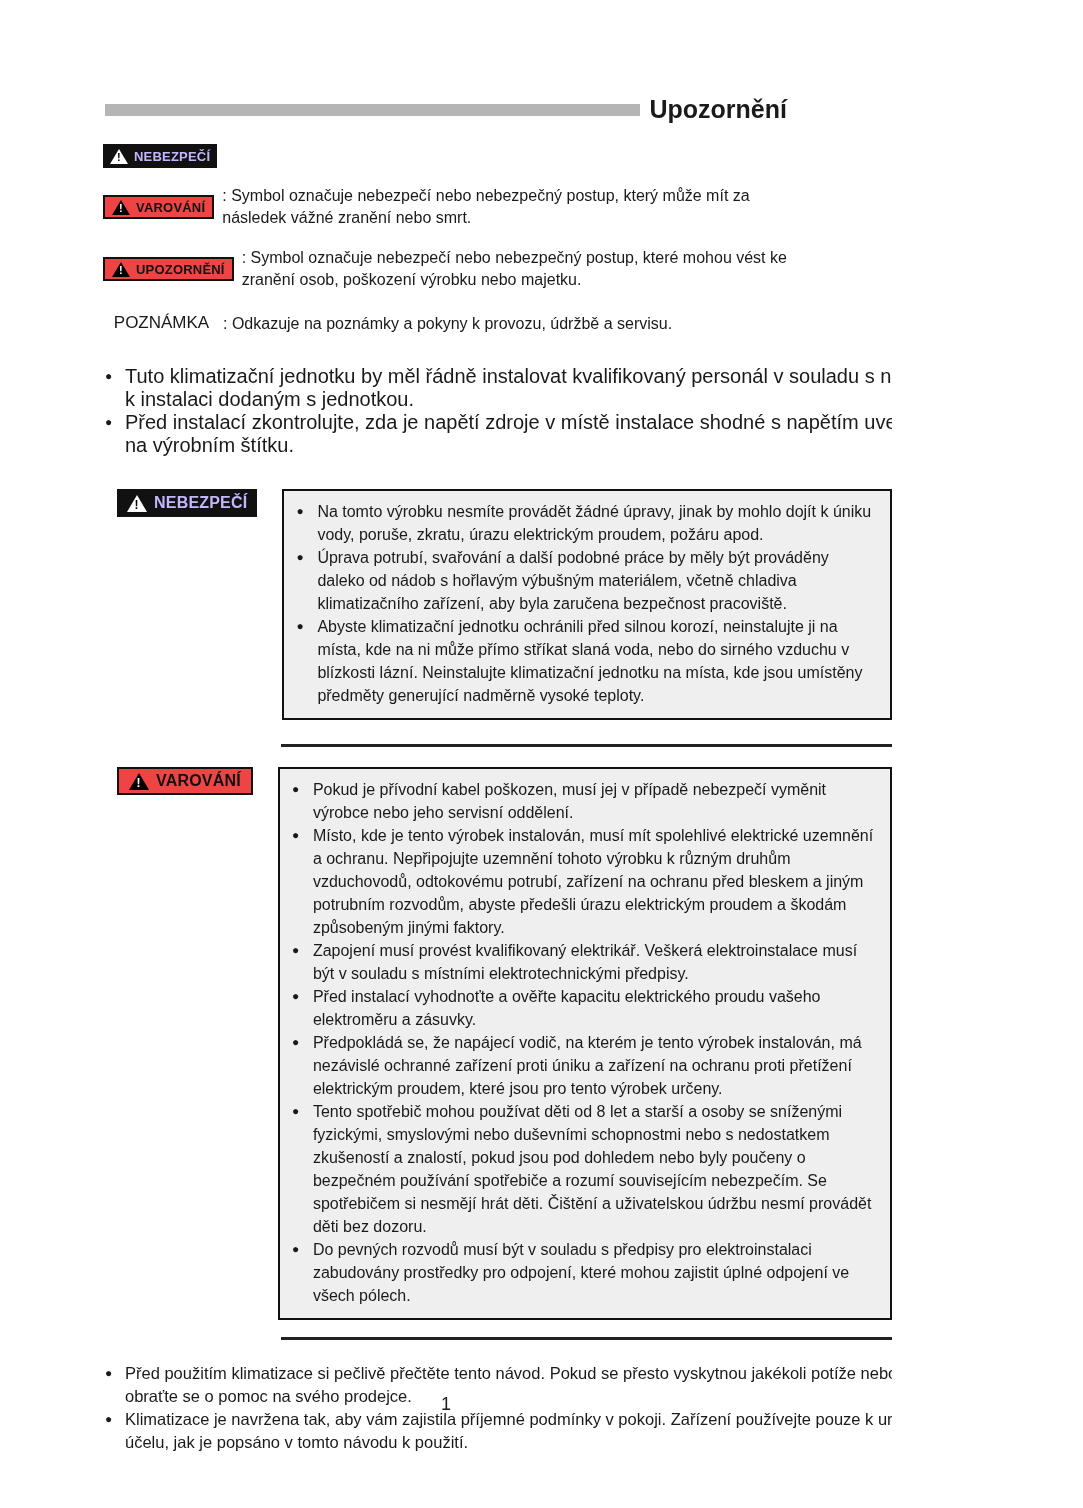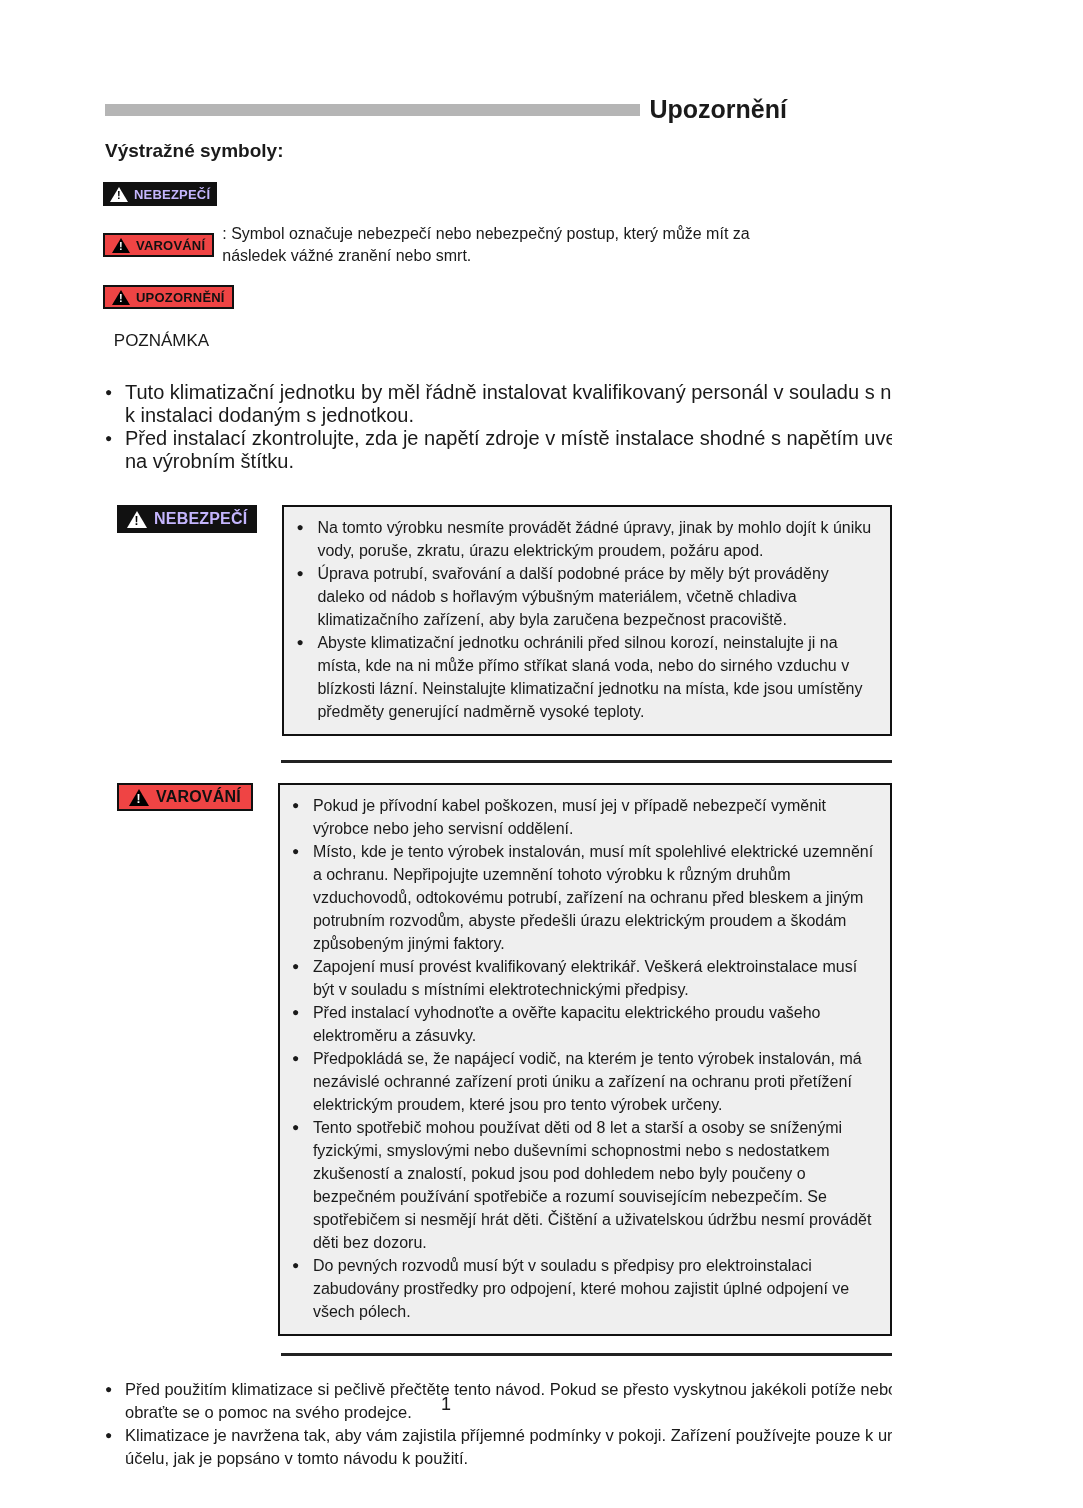--- a/index.html
+++ b/index.html
@@ -88,21 +88,20 @@
 </head>
 <body>
 
 <div class="page">
 
   <div class="header">
     <div class="header-bar"></div>
     <div class="header-title">Upozornění</div>
   </div>
 
-  <div class="symbols-title">Výstražné symboly:</div>
 
   <div class="symbol-row row-nebezpeci">
     <span class="badge badge-solid badge-sm">
       <span class="tri tri-light"></span>
       <span>NEBEZPEČÍ</span>
     </span>
   </div>
 
   <div class="symbol-row row-varovani">
     <span class="badge badge-outline badge-sm">
@@ -110,24 +109,26 @@
       <span>VAROVÁNÍ</span>
     </span>
     <span class="symbol-text">: Symbol označuje nebezpečí nebo nebezpečný postup, který může mít za následek vážné zranění nebo smrt.</span>
   </div>
 
   <div class="symbol-row row-upozorneni">
     <span class="badge badge-outline badge-sm">
       <span class="tri"></span>
       <span>UPOZORNĚNÍ</span>
     </span>
+    <span class="symbol-text">: Symbol označuje nebezpečí nebo nebezpečný postup, které mohou vést ke zranění osob, poškození výrobku nebo majetku.</span>
   </div>
 
   <div class="symbol-row row-poznamka">
     <span class="badge badge-plain">POZNÁMKA</span>
+    <span class="symbol-text">: Odkazuje na poznámky a pokyny k provozu, údržbě a servisu.</span>
   </div>
 
   <div class="intro">
     <div class="bullet">
       <span class="dot">●</span>
       <span class="txt">Tuto klimatizační jednotku by měl řádně instalovat kvalifikovaný personál v souladu s návodem k instalaci dodaným s jednotkou.</span>
     </div>
     <div class="bullet">
       <span class="dot">●</span>
       <span class="txt">Před instalací zkontrolujte, zda je napětí zdroje v místě instalace shodné s napětím uvedeným na výrobním štítku.</span>

